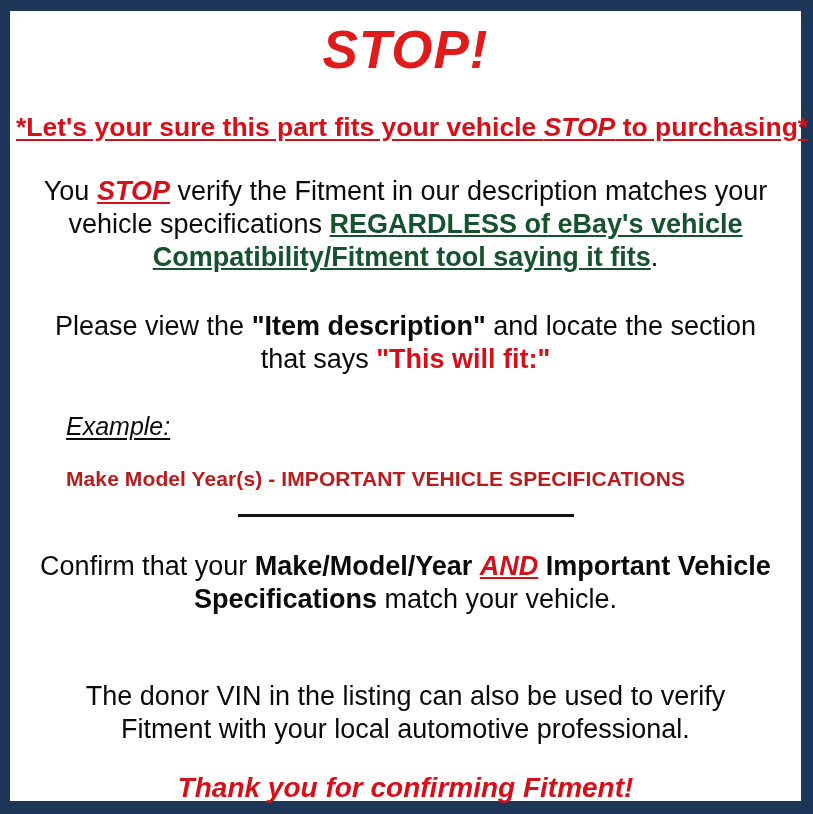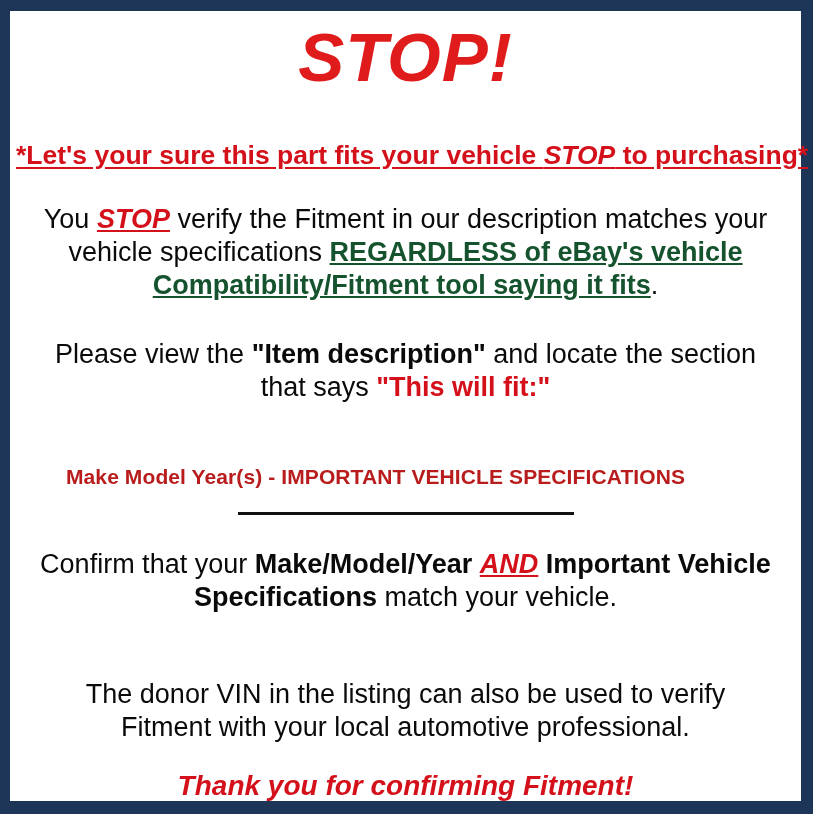--- a/index.html
+++ b/index.html
@@ -35,25 +35,25 @@
     display: flex;
     flex-direction: column;
     align-items: stretch;
   }
 
   .stop-title {
     text-align: center;
     color: #e01b1b;
     font-weight: bold;
     font-style: italic;
-    font-size: 69px;
+    font-size: 53px;
     line-height: 1;
     letter-spacing: 1px;
     margin-top: 12px;
-    margin-bottom: 16px;
+    margin-bottom: 4px;
   }
 
   .subtitle {
     text-align: center;
     color: #d4111a;
     font-weight: bold;
     font-size: 26.5px;
     line-height: 1.15;
     text-decoration: underline;
     text-underline-offset: 3px;
@@ -162,20 +162,23 @@
 
     <div class="para para-must">
       <span>You </span><span class="r-bui">STOP</span><span> verify the Fitment in our description matches your vehicle specifications </span><span class="r-bu">REGARDLESS of eBay's vehicle Compatibility/Fitment tool saying it fits</span><span>.</span>
     </div>
 
     <div class="para para-desc">
       <span>Please view the </span><span class="k-b">"Item description"</span><span> and locate the section that says </span><span class="r-b">"This will fit:"</span>
     </div>
 
     <div class="example-block">
+      <div>
+        <span class="example-label">Example:</span>
+      </div>
       <div class="example-spec">Make Model Year(s) - IMPORTANT VEHICLE SPECIFICATIONS</div>
     </div>
 
     <div class="divider-wrap">
       <div class="divider"></div>
     </div>
 
     <div class="para para-confirm">
       <span>Confirm that your </span><span class="k-b">Make/Model/Year</span><span> </span><span class="r-bui">AND</span><span> </span><span class="k-b">Important Vehicle Specifications</span><span> match your vehicle.</span>
     </div>

